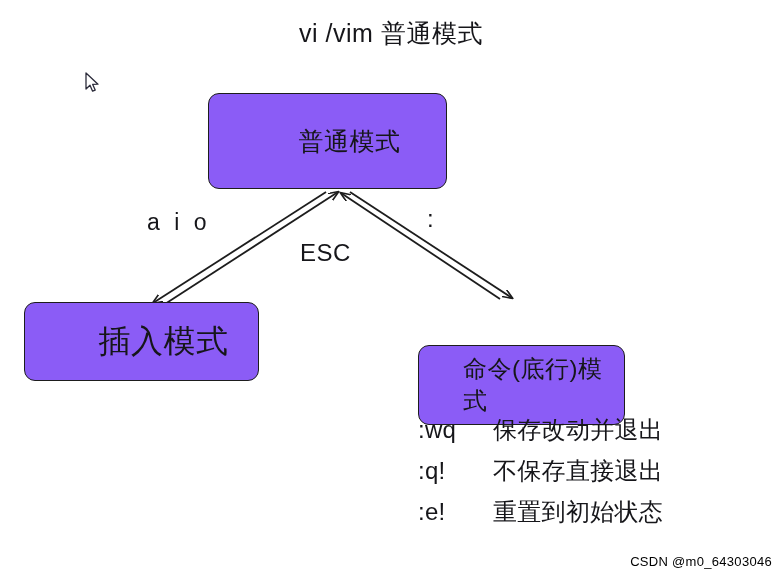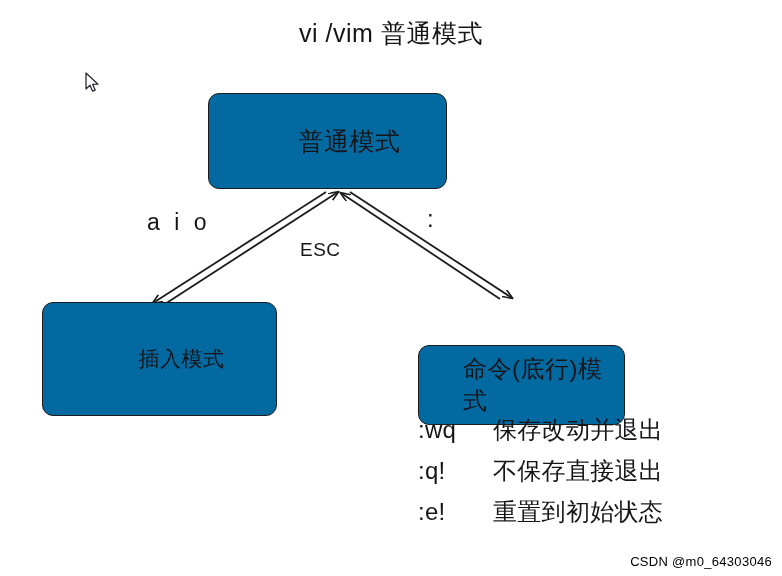--- a/index.html
+++ b/index.html
@@ -26,41 +26,41 @@
     left: 0;
     top: 0;
     width: 782px;
     height: 576px;
   }
   .node {
     position: absolute;
     box-sizing: border-box;
     border: 1.6px solid #1d1d1d;
     border-radius: 11px;
-    background: #0369a1;
+    background: #8b5cf6;
     display: flex;
     align-items: center;
     justify-content: center;
     color: #16161a;
     letter-spacing: 0.5px;
     padding-left: 44px;
   }
   #node-normal {
     left: 208px;
     top: 93px;
     width: 239px;
     height: 96px;
     font-size: 25px;
   }
   #node-insert {
-    left: 42px;
+    left: 24px;
     top: 302px;
     width: 235px;
-    height: 114px;
-    font-size: 21px;
+    height: 79px;
+    font-size: 32px;
   }
   #node-command {
     left: 418px;
     top: 314px;
     width: 207px;
     height: 80px;
     font-size: 24px;
     margin-top: 31px;
   }
   .diagram-title {
@@ -81,21 +81,21 @@
   #label-aio {
     left: 139px;
     top: 209px;
     font-size: 23px;
     letter-spacing: 4px;
     margin-left: 8px;
   }
   #label-esc {
     left: 300px;
     top: 239px;
-    font-size: 19px;
+    font-size: 24px;
     letter-spacing: 0.5px;
   }
   #label-colon {
     left: 427px;
     top: 205px;
     font-size: 24px;
   }
   #command-list {
     position: absolute;
     left: 418px;

